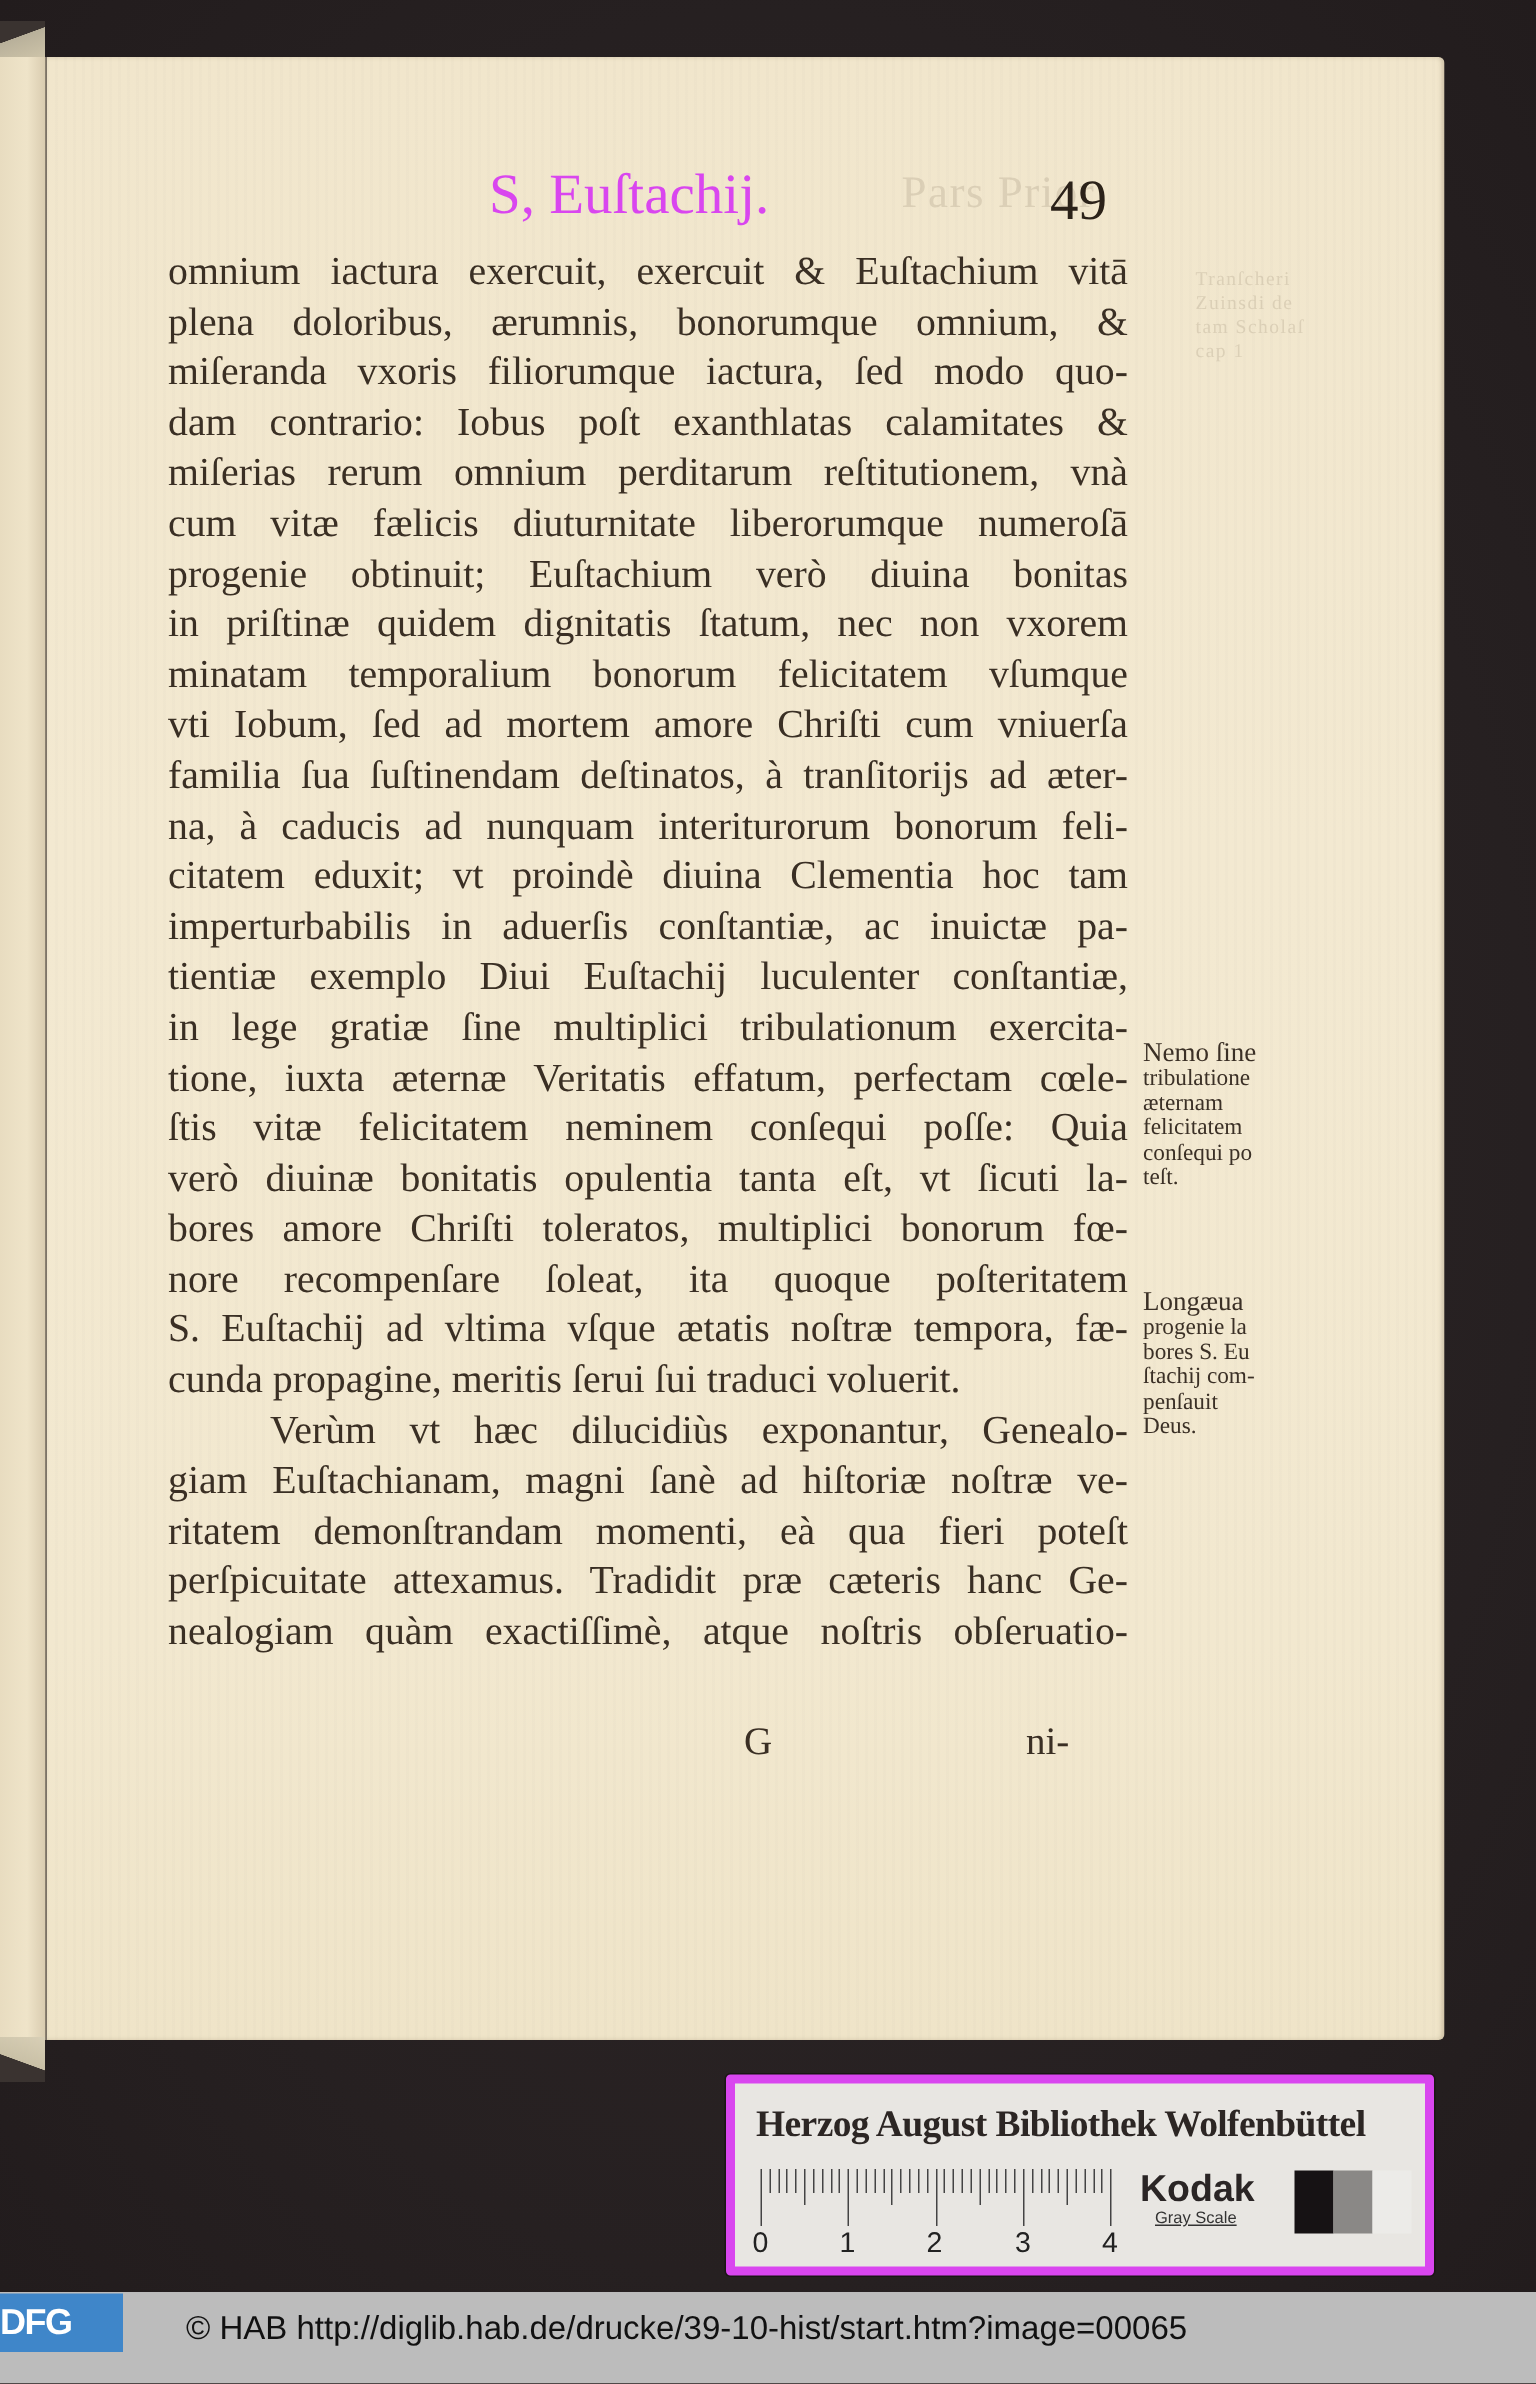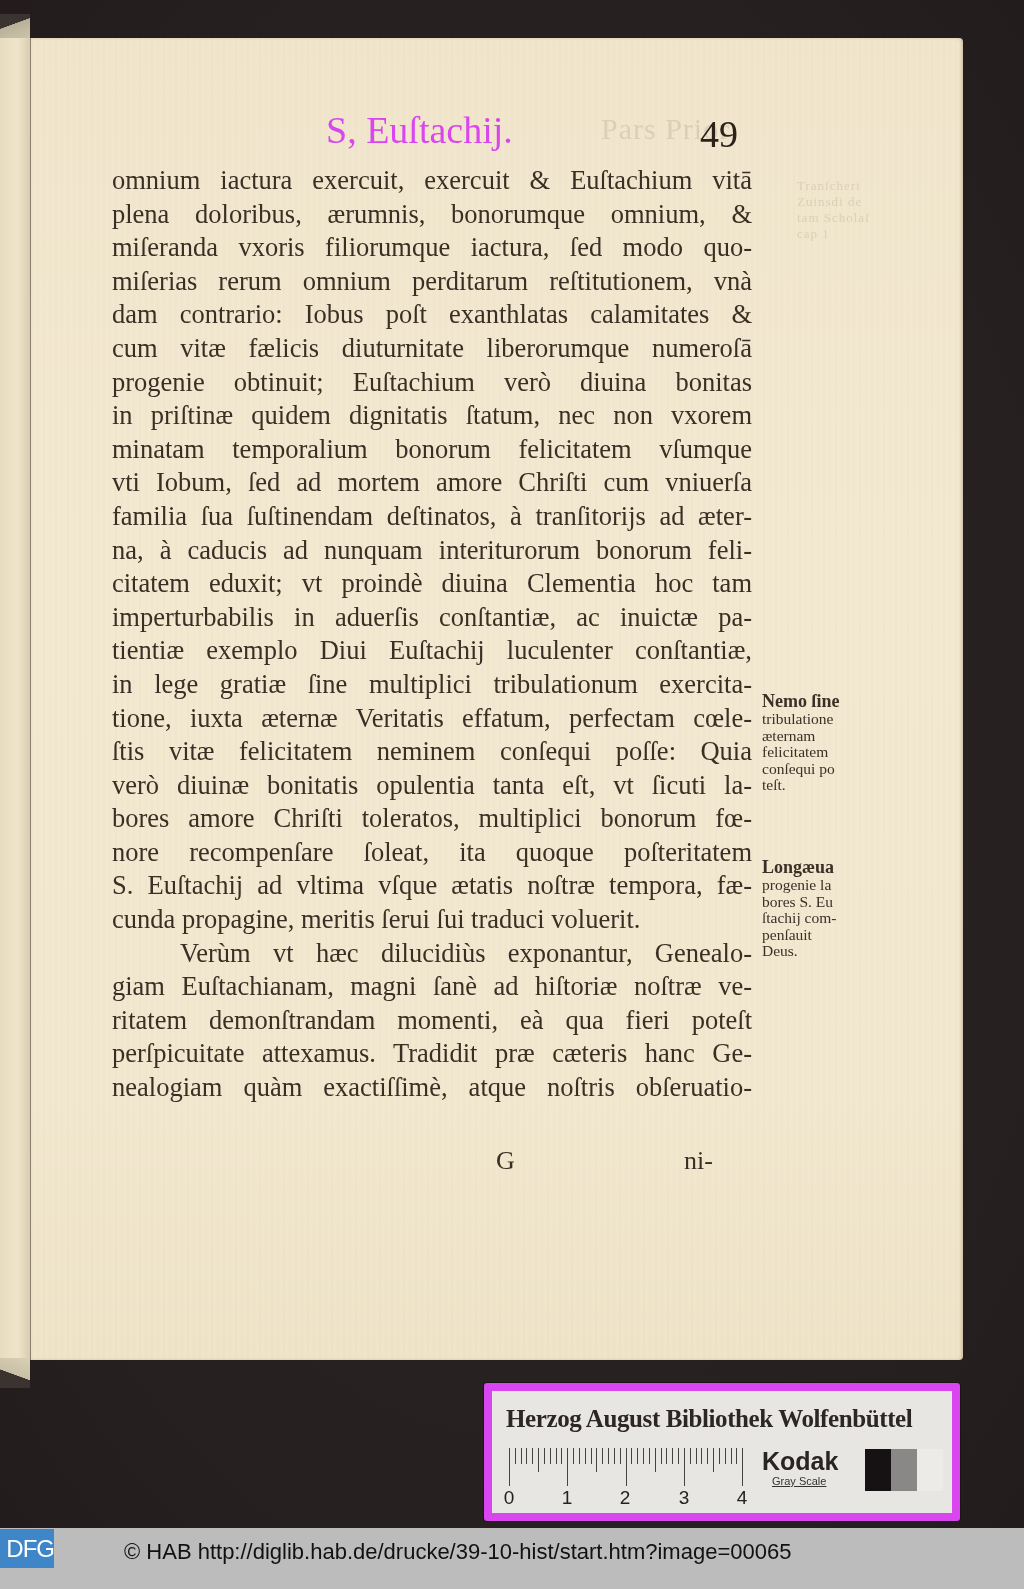--- a/index.html
+++ b/index.html
@@ -62,26 +62,26 @@
     position: absolute; top: 1146px; left: 112px; width: 640px; height: 34px;
     font-size: 26px; color: #3a2f24;
   }
   .catchline .sig { position: absolute; left: 384px; }
   .catchline .catch { position: absolute; left: 572px; }
   .margin-note {
     position: absolute; color: #3b3026; font-size: 15.5px; line-height: 16.5px;
     width: 110px;
   }
   .margin-note .mline { display: block; white-space: nowrap; }
-  .margin-note .mline.first { font-size: 18px; line-height: 19px; font-weight: bold; }
+  .margin-note .mline.first { font-size: 18px; line-height: 19px; }
 
   
   .card {
     position: absolute; left: 484px; top: 1383px; width: 460px; height: 122px;
-    background: #e8e6e2; border: 8px solid #d946ef; border-radius: 3px;
+    background: #e8e6e2; border: 6px solid #d946ef; border-radius: 3px;
     box-shadow: 0 0 0 1px #1a1515;
   }
   .card-title {
     position: absolute; left: 14px; top: 14px; font-size: 25px; font-weight: bold;
     color: #2c2624; letter-spacing: -0.4px; white-space: nowrap;
     font-family: "Liberation Serif", serif;
   }
   .ruler { position: absolute; left: 12px; top: 52px; width: 240px; height: 68px; }
   .tick { position: absolute; top: 5px; width: 1px; background: #444; }
   .ruler-num {
@@ -98,24 +98,24 @@
     text-decoration: underline;
   }
   .swatch { position: absolute; top: 58px; width: 26px; height: 42px; }
 
   
   .footer {
     position: absolute; left: 0; top: 1528px; width: 1024px; height: 61px;
     background: #bcbcbc;
   }
   .dfg-logo {
-    position: absolute; left: 0; top: 1px; width: 54px; height: 39px;
-    background: #3f86c9; color: #fff; font-weight: normal; font-size: 24px;
+    position: absolute; left: 0; top: 1px; width: 82px; height: 39px;
+    background: #3f86c9; color: #fff; font-weight: bold; font-size: 24px;
     font-family: "Liberation Sans", sans-serif; line-height: 39px; text-indent: 0px;
-    letter-spacing: -1px; overflow: hidden; text-align: right;
+    letter-spacing: -1px; overflow: hidden;
   }
   .copyright {
     position: absolute; left: 124px; top: 11px; font-size: 22px; color: #111;
     font-family: "Liberation Sans", sans-serif; white-space: nowrap;
   }
 </style>
 </head>
 <body>
 
 <div class="backdrop"></div>
@@ -133,22 +133,22 @@
   </div>
 </div>
 
 <div class="running-head">S, Euſtachij.</div>
 <div class="page-number">49</div>
 
 <div class="body-text">
   <span class="line">omnium iactura exercuit, exercuit &amp; Euſtachium vitā</span>
   <span class="line">plena doloribus, ærumnis, bonorumque omnium, &amp;</span>
   <span class="line">miſeranda vxoris filiorumque iactura, ſed modo quo-</span>
+  <span class="line">dam contrario: Iobus poſt exanthlatas calamitates &amp;</span>
   <span class="line">miſerias rerum omnium perditarum reſtitutionem, vnà</span>
-  <span class="line">dam contrario: Iobus poſt exanthlatas calamitates &amp;</span>
   <span class="line">cum vitæ fælicis diuturnitate liberorumque numeroſā</span>
   <span class="line">progenie obtinuit; Euſtachium verò diuina bonitas</span>
   <span class="line">in priſtinæ quidem dignitatis ſtatum, nec non vxorem</span>
   <span class="line">minatam temporalium bonorum felicitatem vſumque</span>
   <span class="line">vti Iobum, ſed ad mortem amore Chriſti cum vniuerſa</span>
   <span class="line">familia ſua ſuſtinendam deſtinatos, à tranſitorijs ad æter-</span>
   <span class="line">na, à caducis ad nunquam interiturorum bonorum feli-</span>
   <span class="line">citatem eduxit; vt proindè diuina Clementia hoc tam</span>
   <span class="line">imperturbabilis in aduerſis conſtantiæ, ac inuictæ pa-</span>
   <span class="line">tientiæ exemplo Diui Euſtachij luculenter conſtantiæ,</span>

